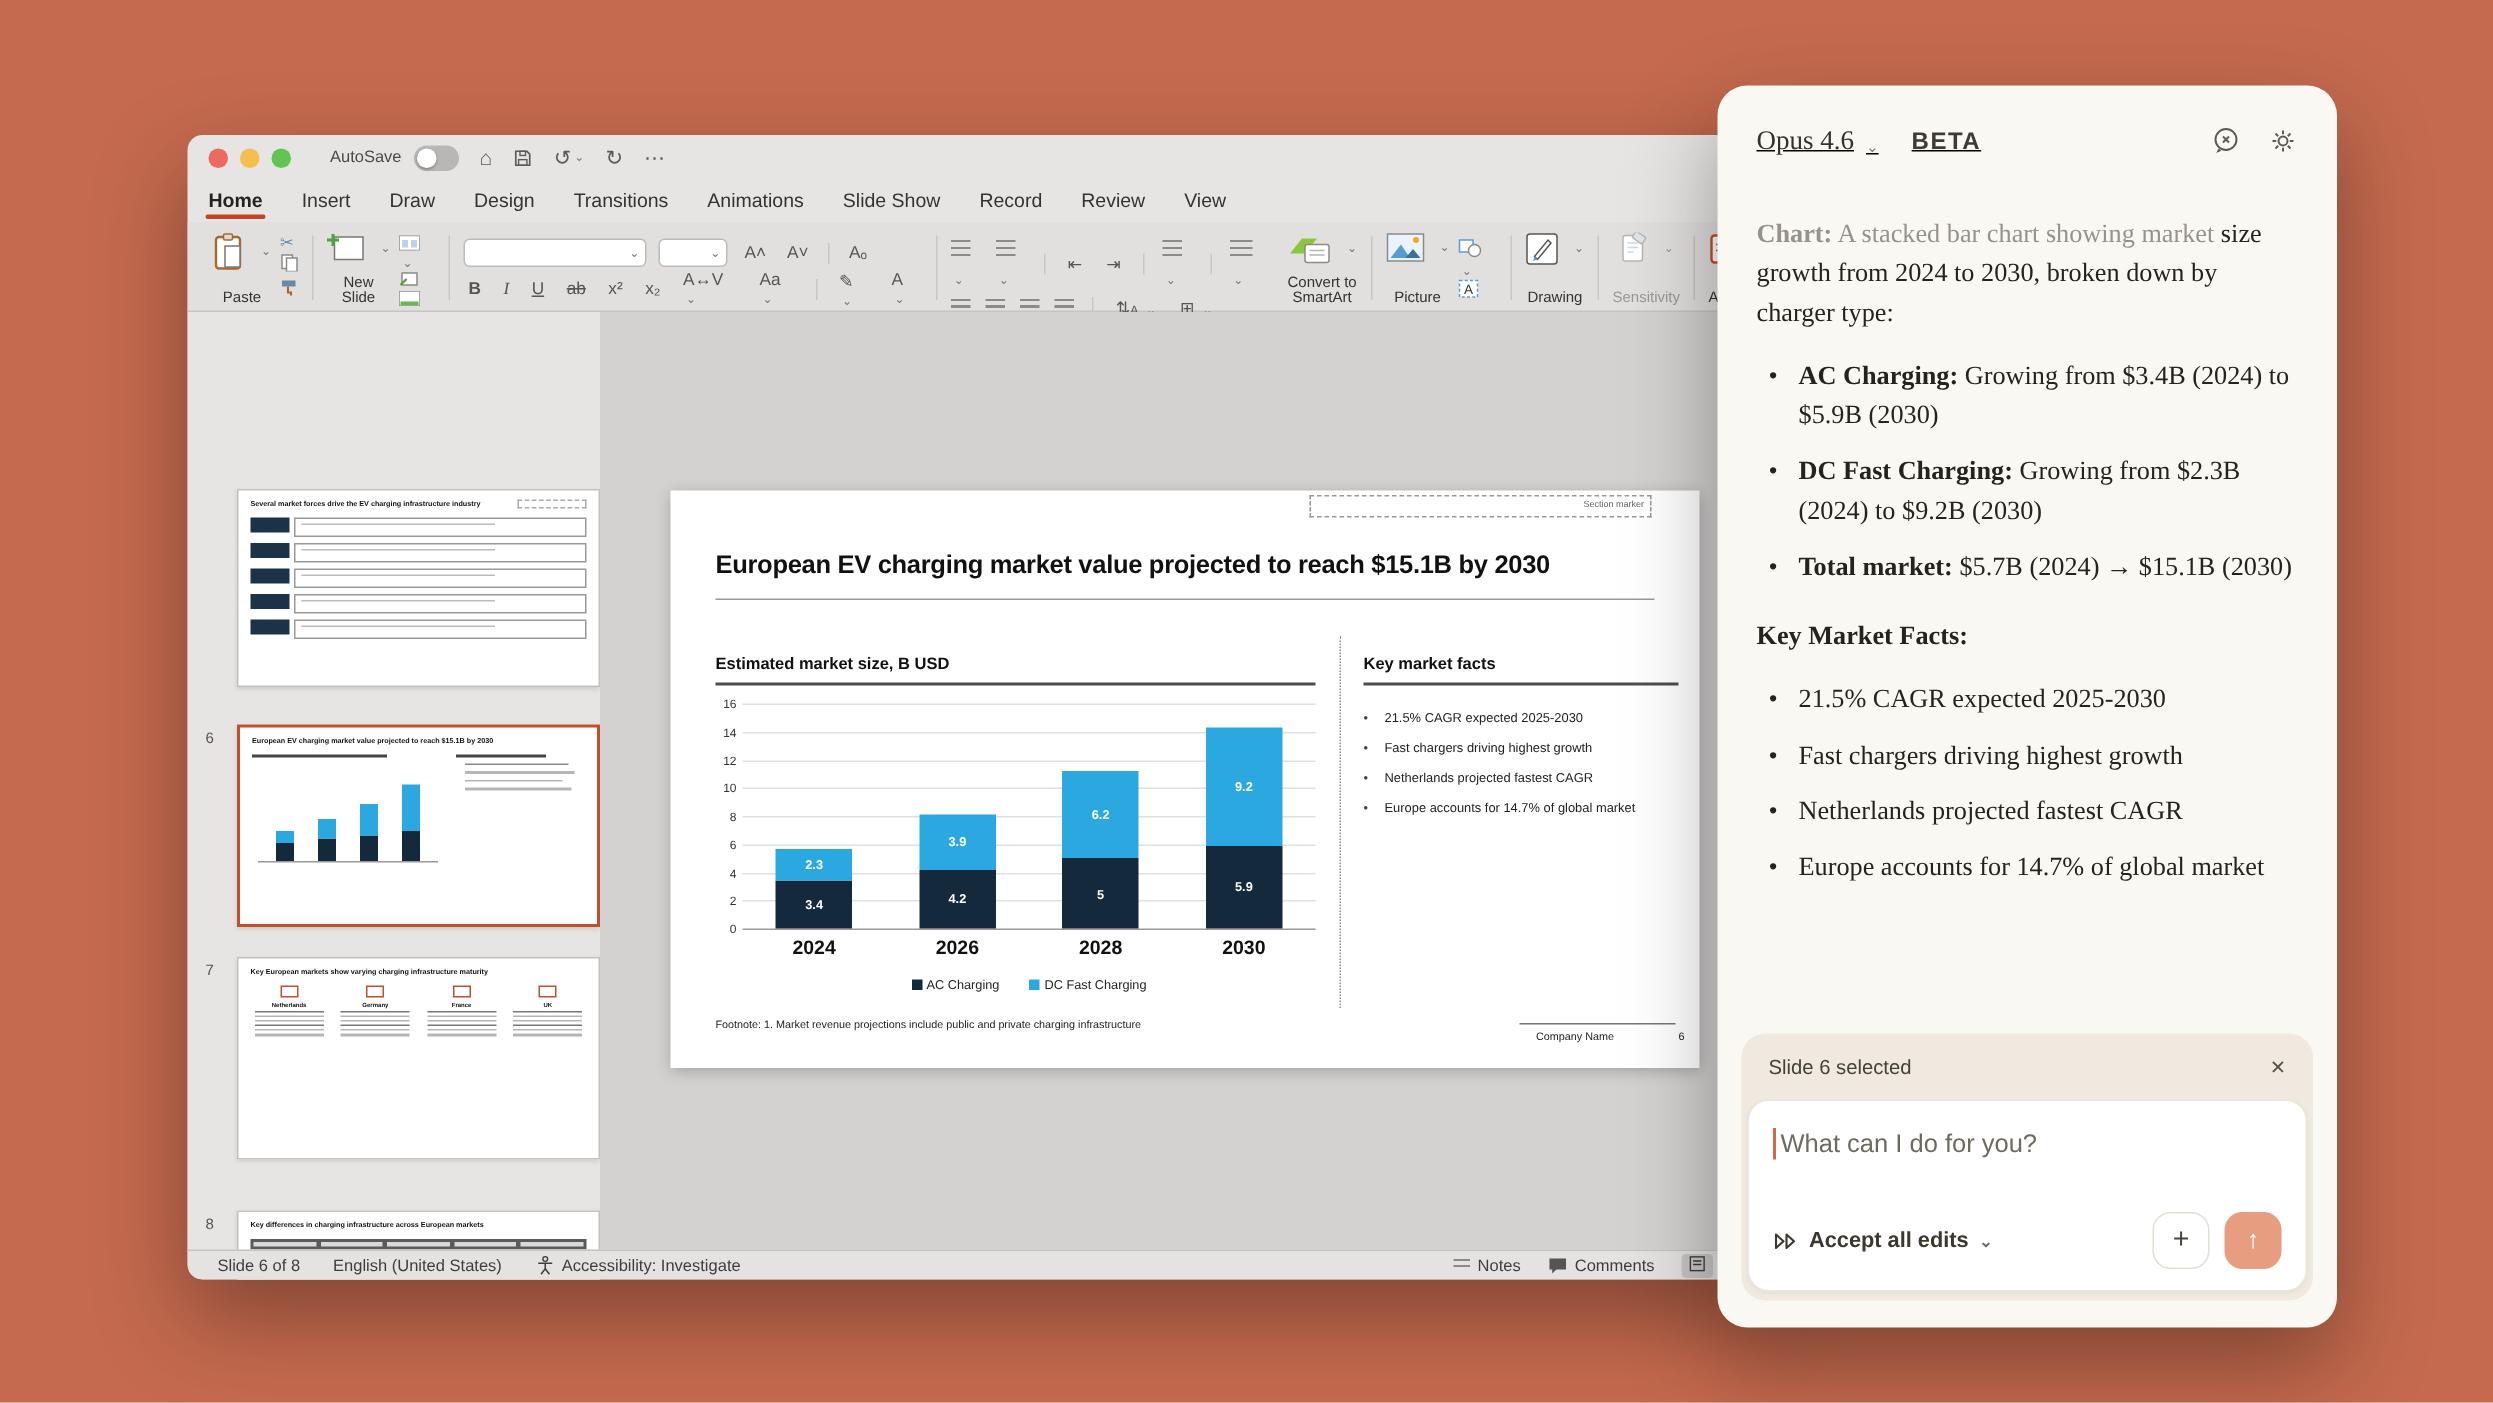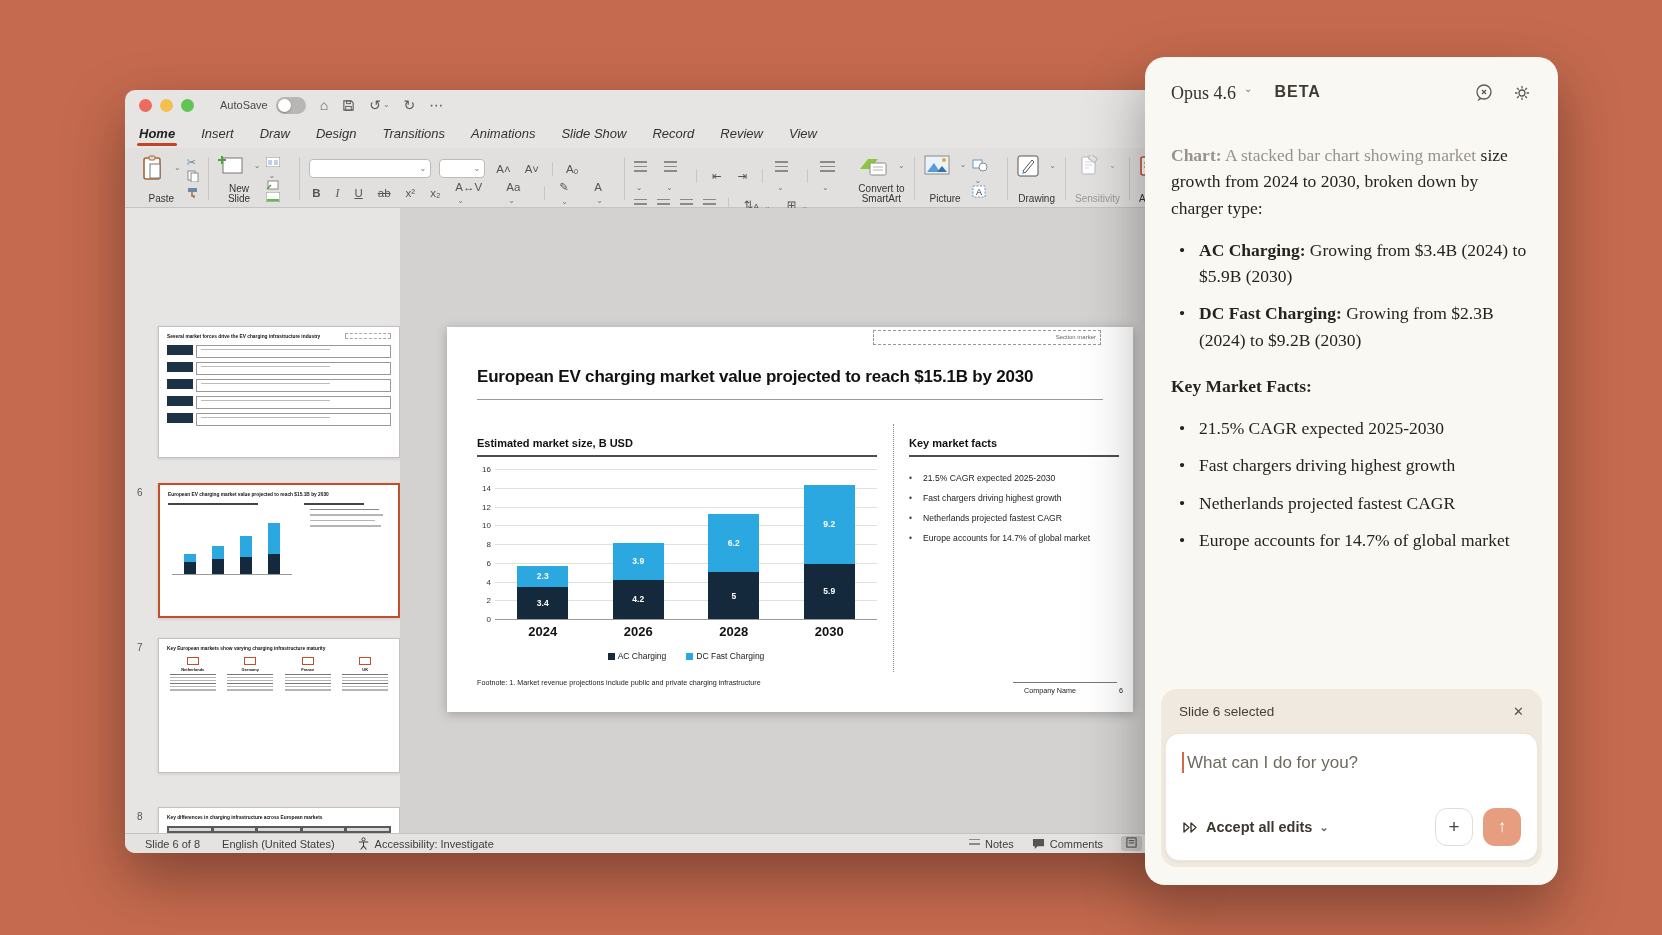--- a/index.html
+++ b/index.html
@@ -14,21 +14,21 @@
   .titlebar{ height:30px; display:flex; align-items:center; padding-left:14px; }
   .tl{ width:13px; height:13px; border-radius:50%; margin-right:8px; }
   .tl.red{ background:#EC6A5E; } .tl.yel{ background:#F4BF4F; } .tl.grn{ background:#61C554; }
   .autosave{ margin-left:18px; font-size:11px; color:#4a4a4a; }
   .toggle{ width:30px; height:17px; background:#b9b7b5; border-radius:9px; margin-left:8px; position:relative; }
   .toggle .knob{ position:absolute; left:2px; top:2px; width:13px; height:13px; border-radius:50%; background:#fff; box-shadow:0 1px 2px rgba(0,0,0,.3); }
   .tb-ic{ color:#5d5b59; font-size:14px; margin-left:14px; line-height:1; display:inline-flex; align-items:center; }
   .tb-ic svg{ display:block; }
   .dd{ font-size:8px; color:#7a7876; margin-left:2px; }
 
-  .tabrow{ height:28px; display:flex; align-items:flex-end; padding:0 0 0 14px; gap:26px;font-style:italic; }
+  .tabrow{ height:28px; display:flex; align-items:flex-end; padding:0 0 0 14px; gap:26px; }
   .tab{ font-size:13px; color:#333; padding-bottom:7px; position:relative; white-space:nowrap; }
   .tab.active{ font-weight:bold; color:#222; }
   .tab.active::after{ content:""; position:absolute; left:-2px; right:-2px; bottom:2px; height:3px; background:#C14524; border-radius:2px; }
 
   .ribbon{ height:60px; background:#E2E0DF; border-bottom:1px solid #C6C4C2; display:flex; align-items:stretch; padding:5px 6px 3px 10px; }
   .rgroup{ display:flex; align-items:center; padding:0 7px; gap:6px; }
   .rdiv{ width:1px; background:#C9C7C5; margin:4px 2px; }
   .bigbtn{ display:flex; flex-direction:column; align-items:center; justify-content:space-between; height:52px; padding-top:2px; }
   .bigbtn .lbl{ font-size:10px; color:#333; line-height:1.05; text-align:center; white-space:pre-line; }
   .minicol{ display:flex; flex-direction:column; justify-content:space-between; height:48px; padding:2px 0; }
@@ -103,21 +103,21 @@
   .statusbar{ position:absolute; left:0; right:0; bottom:0; height:20px; background:#E5E3E2;
      border-top:1px solid #C6C4C2; display:flex; align-items:center; font-size:11px; color:#3d3d3d; }
   .sb-item{ display:flex; align-items:center; gap:5px; white-space:nowrap; }
   .sb-right{ position:absolute; right:28px; display:flex; align-items:center; gap:18px; }
   .viewbtn{ background:#C9C7C5; border-radius:3px; padding:1px 5px; }
 
   
   .panel{ position:absolute; left:1145px; top:57px; width:413px; height:828px; background:#FAF8F3;
      border-radius:20px; box-shadow:0 25px 60px rgba(0,0,0,.35); padding:26px 26px 18px 26px; overflow:hidden;
      font-family:"Liberation Serif", serif; }
-  .p-head{ display:flex; align-items:flex-start; }
+  .p-head{ display:flex; align-items:flex-end;text-decoration:underline; }
   .p-model{ font-size:18px; color:#35322b; }
   .p-beta{ font-family:"Liberation Sans",sans-serif; font-size:16px; font-weight:600; color:#3f3b33; letter-spacing:1px; margin-left:22px; }
   .p-hicons{ margin-left:auto; display:flex; gap:18px; color:#5e5a52; align-items:center; }
   .p-body{ margin-top:38px; font-size:17.5px; line-height:1.5; color:#26231d; }
   .gray{ color:#97928a; }
   .b{ font-weight:bold; }
   .p-body ul{ margin:16px 0 0 6px; }
   .p-body li{ list-style:none; padding-left:22px; position:relative; margin-bottom:11px; }
   .p-body li::before{ content:"\2022"; position:absolute; left:2px; }
   .p-facts-h{ margin-top:20px; font-weight:bold; }
@@ -667,20 +667,21 @@
     </span>
   </div>
 
   <div class="p-body">
     <p>
       <span class="gray b">Chart:</span><span class="gray"> A stacked bar chart showing market </span><span>size growth from 2024 to 2030, broken down by charger type:</span>
     </p>
     <ul id="assistant-bullets">
         <li><span class="b">AC Charging:</span><span> Growing from $3.4B (2024) to $5.9B (2030)</span></li>
         <li><span class="b">DC Fast Charging:</span><span> Growing from $2.3B (2024) to $9.2B (2030)</span></li>
+        <li><span class="b">Total market:</span><span> $5.7B (2024) → $15.1B (2030)</span></li>
       </ul>
     <p class="p-facts-h">Key Market Facts:</p>
     <ul id="assistant-facts">
         <li>21.5% CAGR expected 2025-2030</li>
         <li>Fast chargers driving highest growth</li>
         <li>Netherlands projected fastest CAGR</li>
         <li>Europe accounts for 14.7% of global market</li>
       </ul>
   </div>
 

